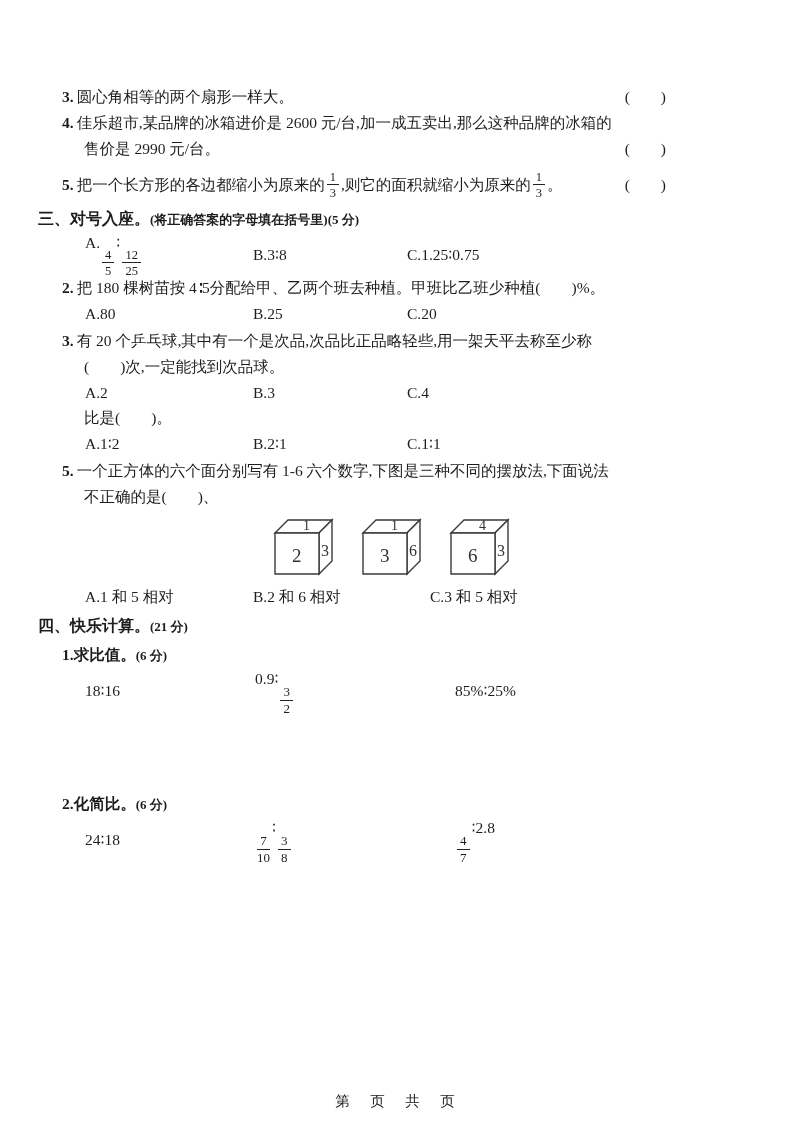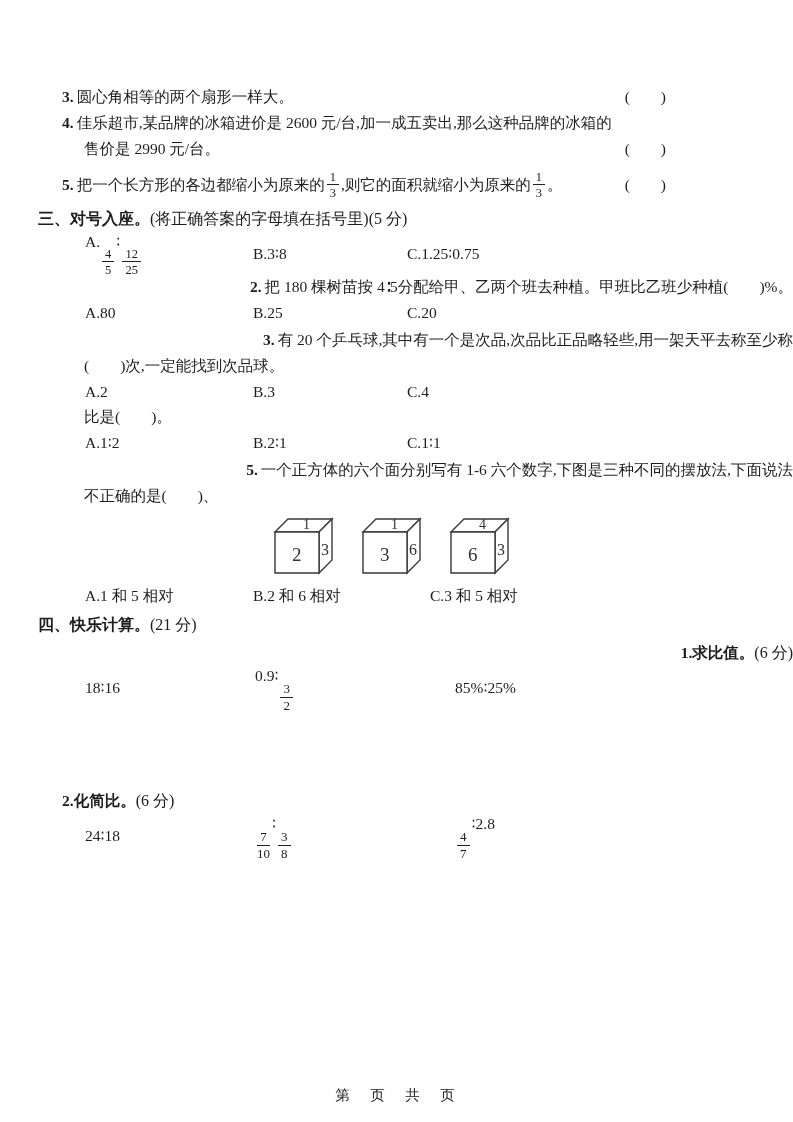--- a/index.html
+++ b/index.html
@@ -29,44 +29,44 @@
   .frac{
     display:inline-flex;flex-direction:column;text-align:center;
     vertical-align:-0.95em;line-height:1.12;font-size:12.5px;
     margin:0 2px;
   }
   .frac .fn{padding:0 3px;border-bottom:1px solid #222;}
   .frac .fd{padding-top:1px;}
   .tall{height:38px;display:flex;align-items:center;margin-top:4px;}
   
   .sec-head{font-weight:bold;font-size:16px;margin-top:2px;}
-  .sec-note{font-weight:normal;font-size:16px;}
+  .sec-note{font-weight:bold;font-size:13px;}
   
   .opts{display:flex;margin-left:85px;line-height:25px;}
   .opts .c1{width:168px;}
   .opts .c2{width:154px;}
   .opts-wide .c2{width:177px;}
   .opts-tall{height:38px;align-items:center;margin-top:2px;}
   
   .calc{display:flex;margin-left:85px;align-items:center;height:44px;}
   .calc .k1{width:170px;}
   .calc .k2{width:200px;}
   .calc .frac{font-size:13px;}
   
   .cubes{display:flex;margin-left:270px;margin-top:4px;height:66px;}
   .cube{margin-right:16px;}
   .cube svg{display:block;}
   .cube polygon{fill:#ffffff;stroke:#3a3a3a;stroke-width:1.4;}
   .cube text{fill:#333;font-family:"Liberation Serif","DejaVu Serif",serif;}
   
   .footer{
-    position:absolute;bottom:14px;left:0;right:0;
+    position:absolute;bottom:8px;left:0;right:0;
     text-align:center;font-size:14.5px;letter-spacing:3px;color:#222;
   }
-  .mt2{margin-top:2px;text-align:right;}
+  .mt2{margin-top:2px;}
   .mt4{margin-top:4px;}
   .mt78{margin-top:78px;}
   .subhead{margin-left:62px;}
   .subhead .nm{font-weight:bold;}
 </style>
 </head>
 <body>
 
 <div class="page">
 

